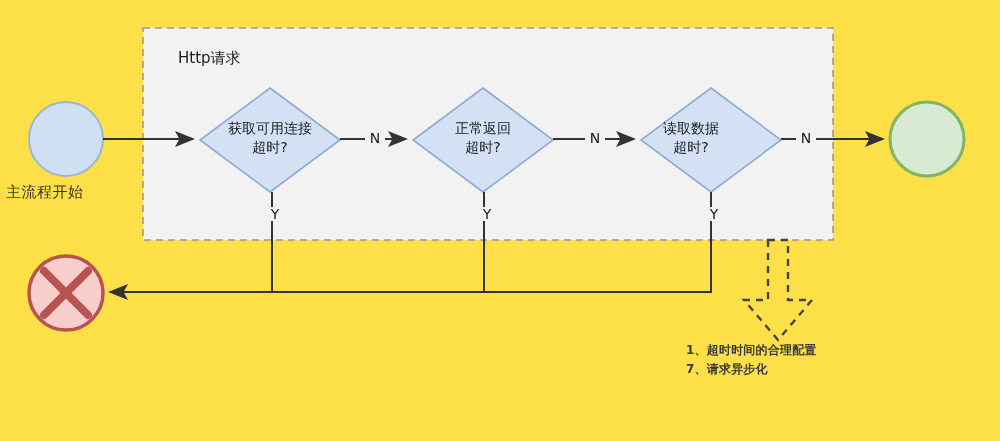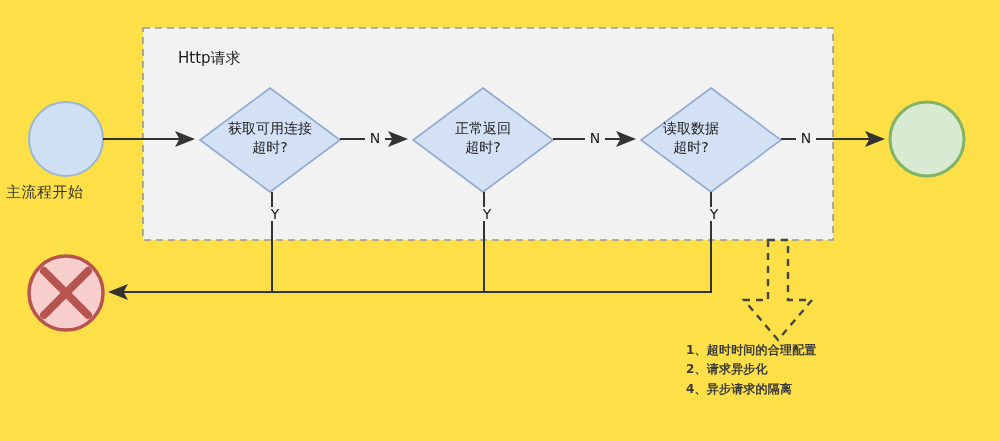--- a/index.html
+++ b/index.html
@@ -142,17 +142,16 @@
   <div class="edge-label on-gray" style="left:796px; top:131px; width:16px;">N</div>
 
   <div class="edge-label on-gray" style="left:265px; top:207px; width:16px;">Y</div>
   <div class="edge-label on-gray" style="left:477px; top:207px; width:16px;">Y</div>
   <div class="edge-label on-gray" style="left:704px; top:207px; width:16px;">Y</div>
 
   <div class="node-label" style="left:6px; top:183px; width:120px;">主流程开始</div>
 
   <div class="notes" style="left:686px; top:341px;">
     <div>1、超时时间的合理配置</div>
-    <div>2、请求异步化</div>
-    <div>4、异步请求的隔离</div>
+    <div>7、请求异步化</div>
   </div>
 
 </div>
 
 </body></html>

